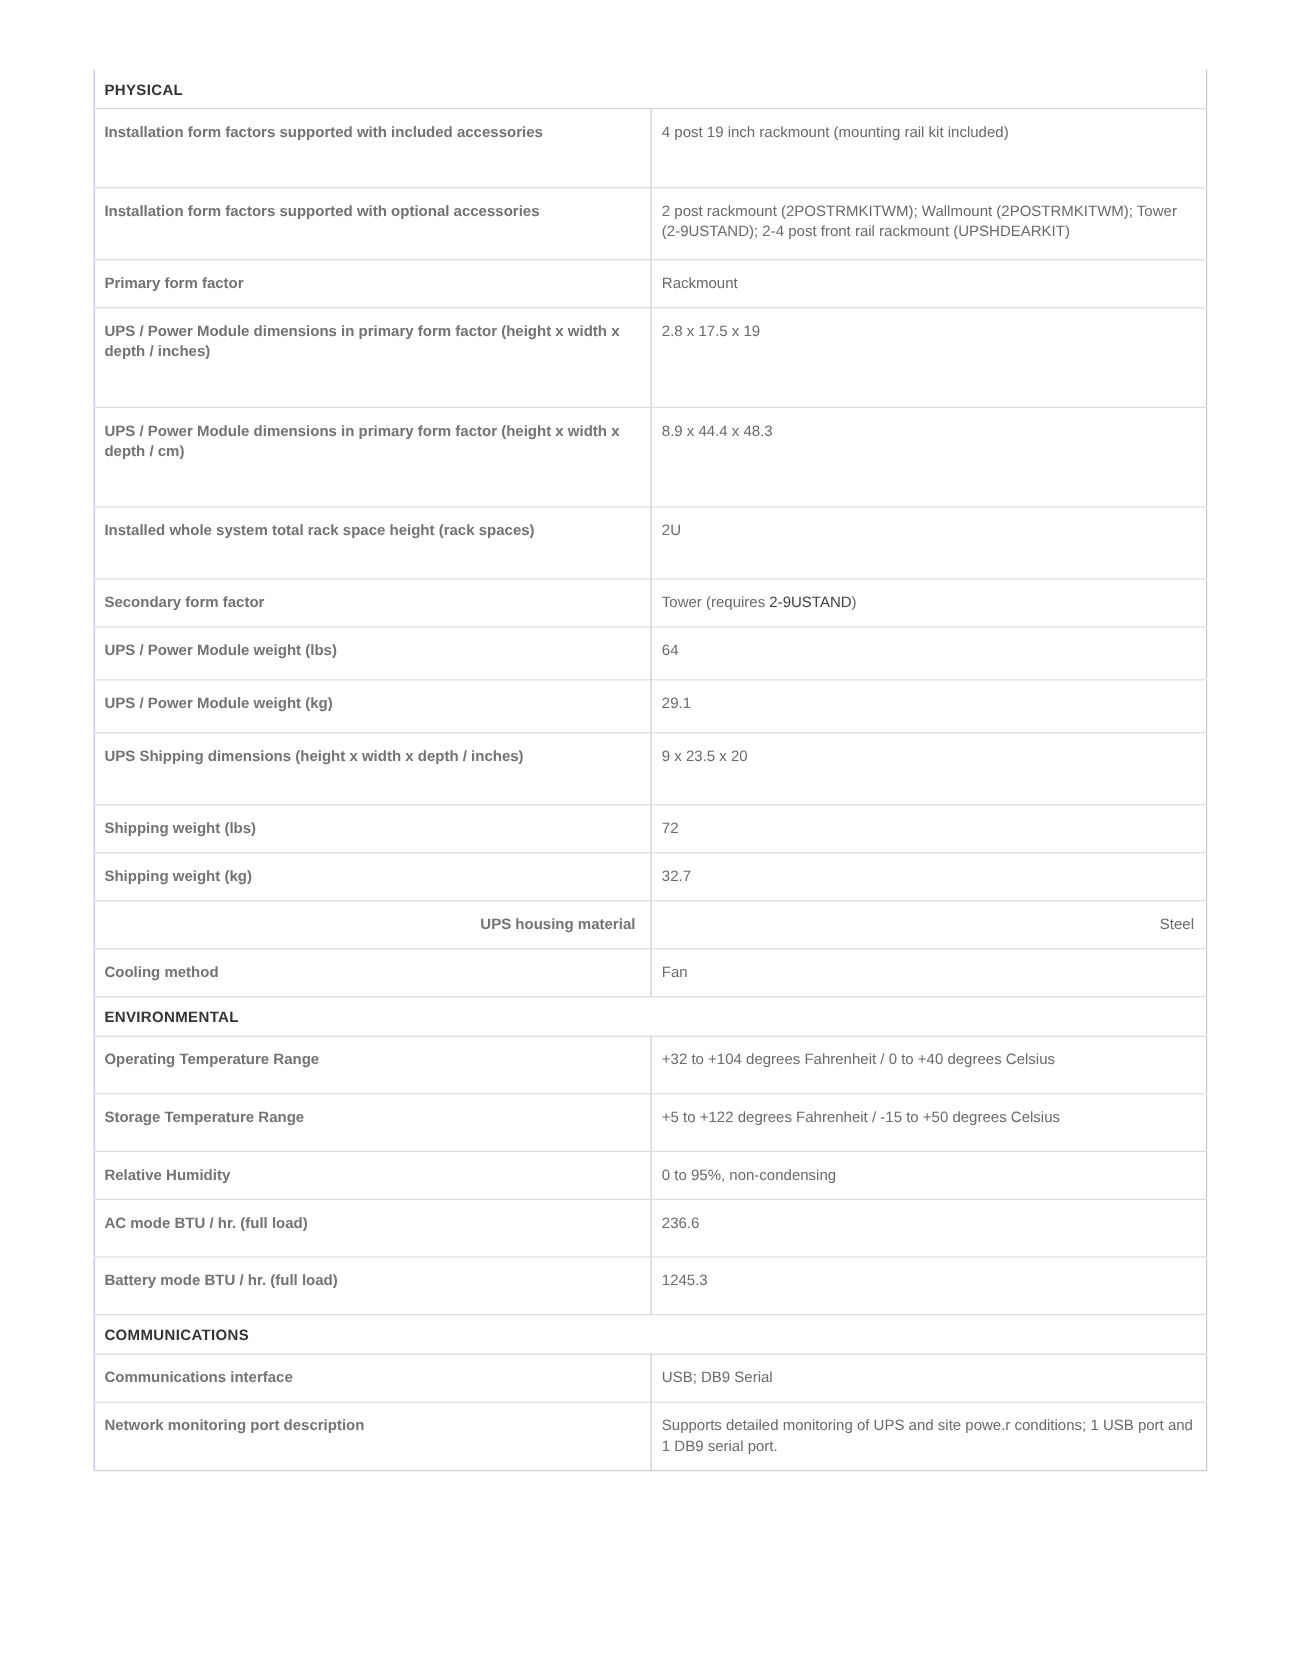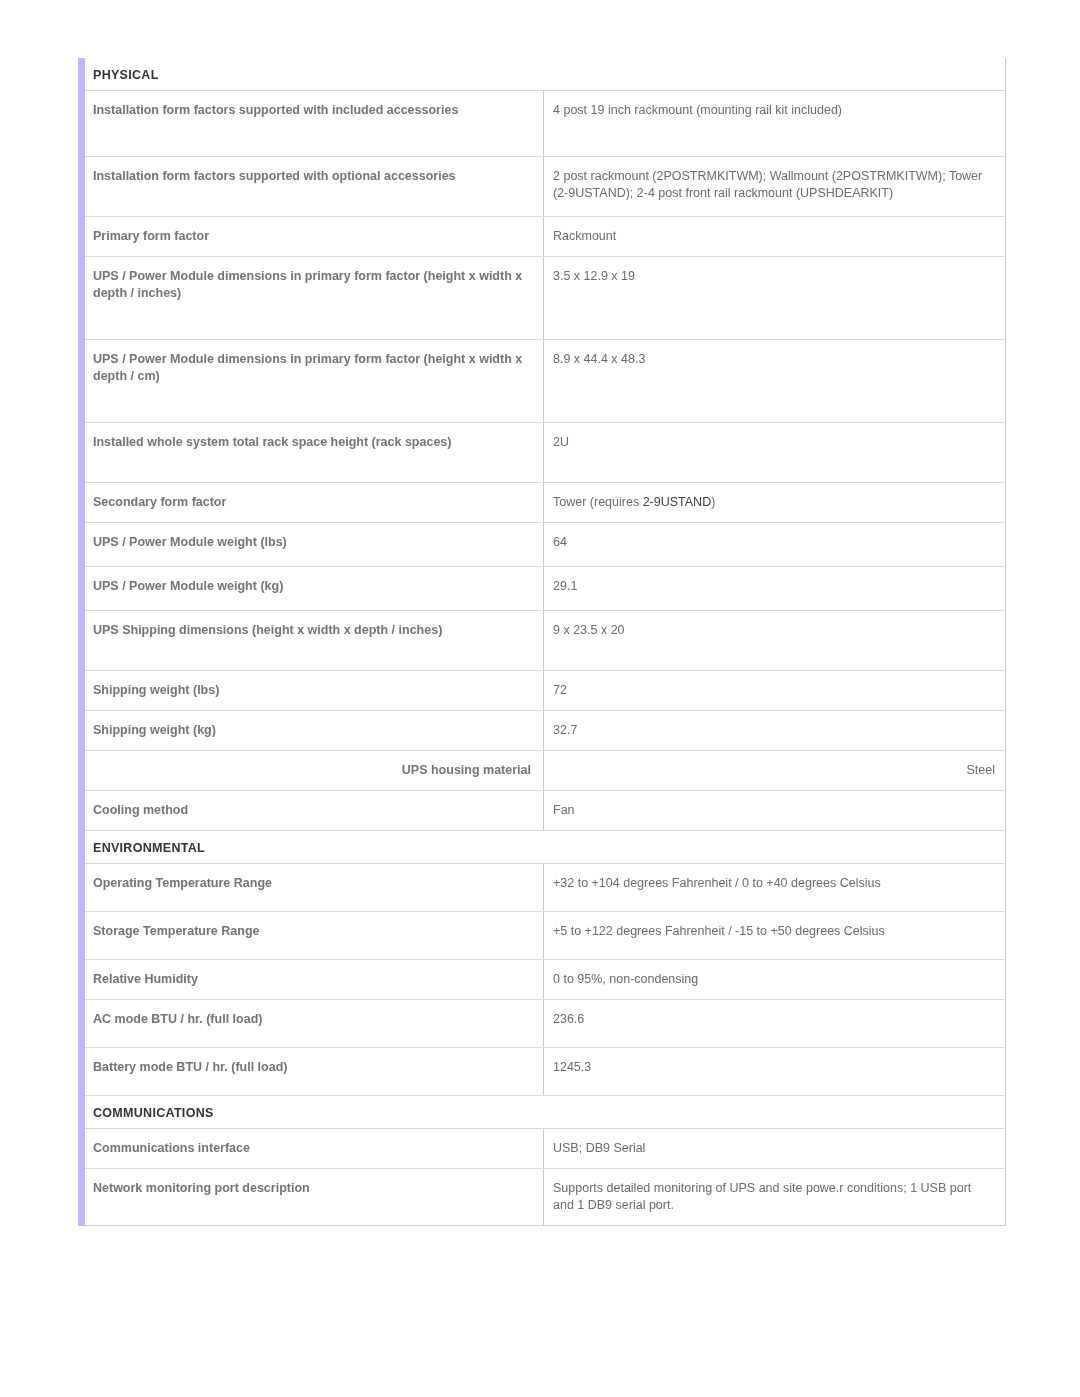--- a/index.html
+++ b/index.html
@@ -17,21 +17,21 @@
   .spec-wrap {
     position: absolute;
     left: 78px;
     top: 58px;
     width: 928px;
   }
 
   table.spec-table {
     width: 100%;
     border-collapse: collapse;
-    border-left: 7px solid #c4b5fd;
+    border-left: 1px solid #c4b5fd;
     border-right: 1px solid #c9c9c9;
     table-layout: fixed;
   }
 
   
   tr.section-row > td {
     padding: 10px 0 8px 8px;
     border-bottom: 1px solid #d7d7d7;
     font-size: 12.5px;
     font-weight: bold;
@@ -105,21 +105,21 @@
         </tr>
         <tr class="data-row" style="height: 34px;">
           <td class="spec-label">Primary form factor</td>
           <td class="spec-value">
             <span class="val-inner">Rackmount</span>
           </td>
         </tr>
         <tr class="data-row" style="height: 83px;">
           <td class="spec-label">UPS / Power Module dimensions in primary form factor (height x width x depth / inches)</td>
           <td class="spec-value">
-            <span class="val-inner">3.5 x 12.9 x 19</span>
+            <span class="val-inner">2.8 x 17.5 x 19</span>
           </td>
         </tr>
         <tr class="data-row" style="height: 83px;">
           <td class="spec-label">UPS / Power Module dimensions in primary form factor (height x width x depth / cm)</td>
           <td class="spec-value">
             <span class="val-inner">8.9 x 44.4 x 48.3</span>
           </td>
         </tr>
         <tr class="data-row" style="height: 60px;">
           <td class="spec-label">Installed whole system total rack space height (rack spaces)</td>

